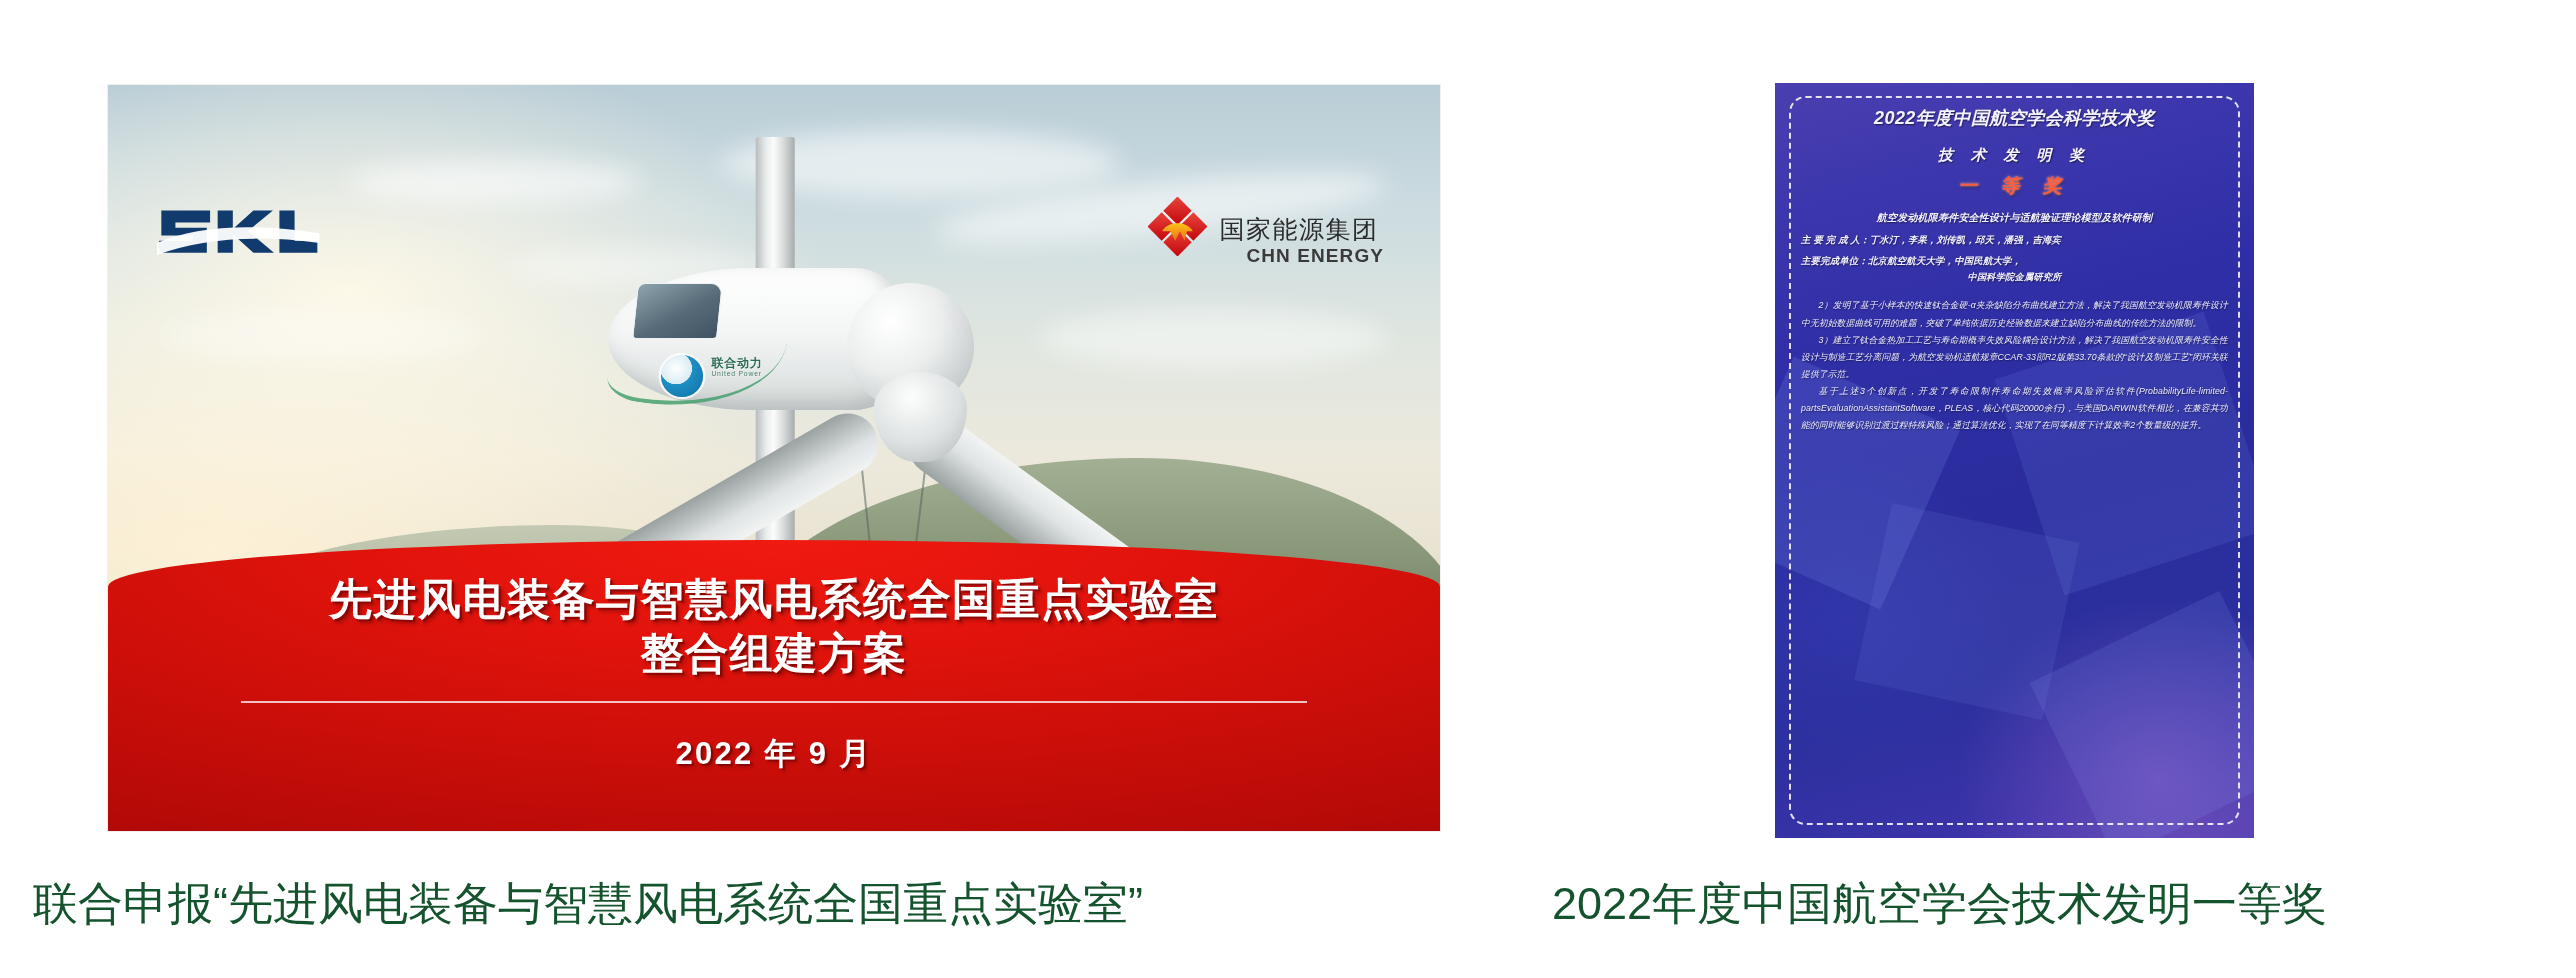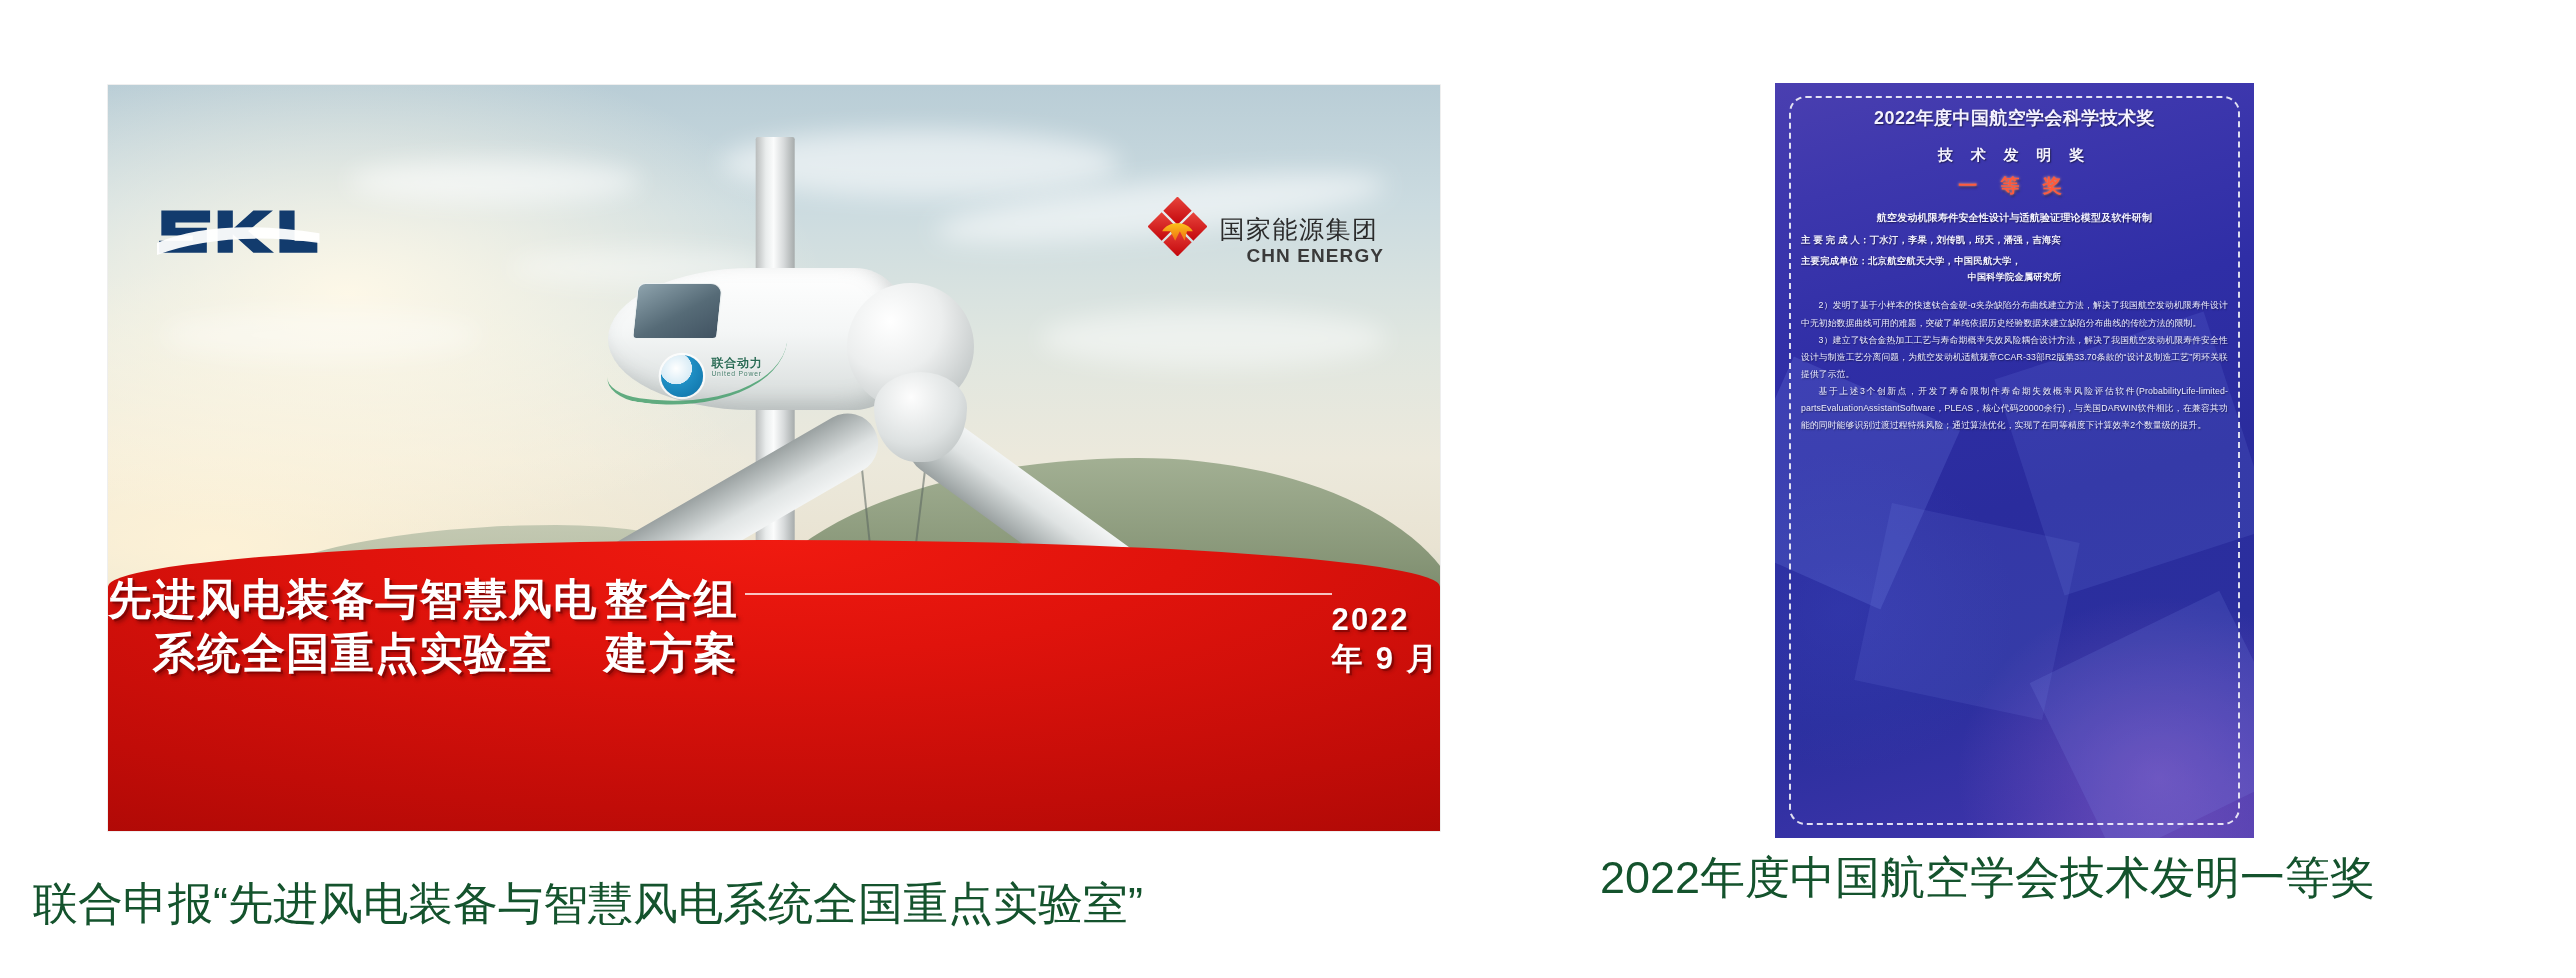--- a/index.html
+++ b/index.html
@@ -118,21 +118,21 @@
 
   
   #red-banner{
     position:absolute;left:0;right:0;bottom:0;height:39%;
     background:
       radial-gradient(ellipse 120% 150% at 50% 0%, #f01a10 0%, #e0130c 26%, #c10c08 62%, #9c0604 100%);
     border-radius:50% 50% 0 0 / 16% 16% 0 0;
   }
   #banner-inner{
     position:absolute;left:0;right:0;top:11%;bottom:0;
-    display:flex;flex-direction:row;
+    display:flex;flex-direction:column;align-items:center;
   }
   .banner-title{
     color:#ffffff;font-weight:700;font-size:43px;line-height:1.26;
     letter-spacing:1.5px;text-align:center;
     text-shadow:2.3px 2.3px 0 rgba(105,0,0,.55), 3.8px 3.8px 3.8px rgba(60,0,0,.35);
   }
   .banner-rule{
     width:80%;height:1.5px;background:rgba(255,255,255,.75);margin:21px 0 0 0;
   }
   .banner-date{
@@ -162,21 +162,21 @@
   }
   .cert-facet{position:absolute;opacity:.16;background:#8fa8ff;}
   .cf1{left:-6%;top:40%;width:38%;height:26%;transform:rotate(24deg);}
   .cf2{left:52%;top:34%;width:46%;height:30%;transform:rotate(-18deg);opacity:.12;}
   .cf3{left:20%;top:58%;width:40%;height:24%;transform:rotate(12deg);opacity:.10;}
   .cf4{left:60%;top:72%;width:44%;height:26%;transform:rotate(-26deg);opacity:.13;}
   #cert-dash{
     position:absolute;left:13.6px;top:13px;right:13.6px;bottom:13px;
     border:2.3px dashed rgba(255,255,255,.85);border-radius:16.7px;
   }
-  #cert-body{position:absolute;inset:0;padding:23px 26px 16px 26px;box-sizing:border-box;}
+  #cert-body{position:absolute;inset:0;padding:23px 26px 16px 26px;box-sizing:border-box;font-style:italic;}
   #cert-h1{
     text-align:center;color:#f4f2ff;font-weight:700;font-size:18px;letter-spacing:0.4px;
     text-shadow:0.8px 0.8px 1.5px rgba(0,0,0,.55);
   }
   #cert-h2{
     text-align:center;color:#f4f2ff;font-weight:700;font-size:15px;letter-spacing:6.8px;
     margin-top:16px;text-shadow:0.8px 0.8px 1.5px rgba(0,0,0,.55);
   }
   #cert-grade{
     text-align:center;font-weight:700;font-size:19px;letter-spacing:9px;margin-top:8.3px;
@@ -197,21 +197,21 @@
     letter-spacing:0.1px;text-shadow:0.8px 0.8px 1.5px rgba(0,0,0,.5);
   }
   #cert-para p{margin:0;text-indent:2em;}
 
   
   .caption{
     position:absolute;color:#14532d;font-weight:400;
     font-size:45px;letter-spacing:0px;white-space:nowrap;
   }
   #caption-left{left:33px;top:874px;}
-  #caption-right{left:1552px;top:848px;margin-left:48px;}
+  #caption-right{left:1552px;top:874px;}
 </style>
 </head>
 <body>
 
 <div id="slide-card">
 
   <div class="sky"></div>
   <div class="cloud c1"></div>
   <div class="cloud c2"></div>
   <div class="cloud c3"></div>

